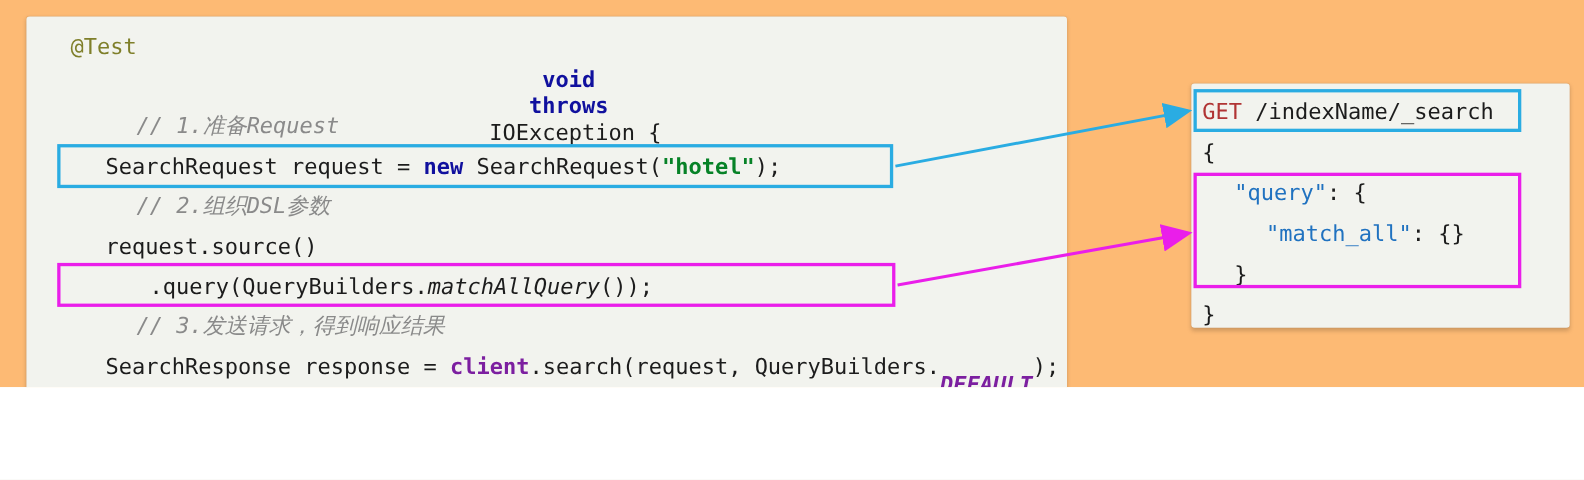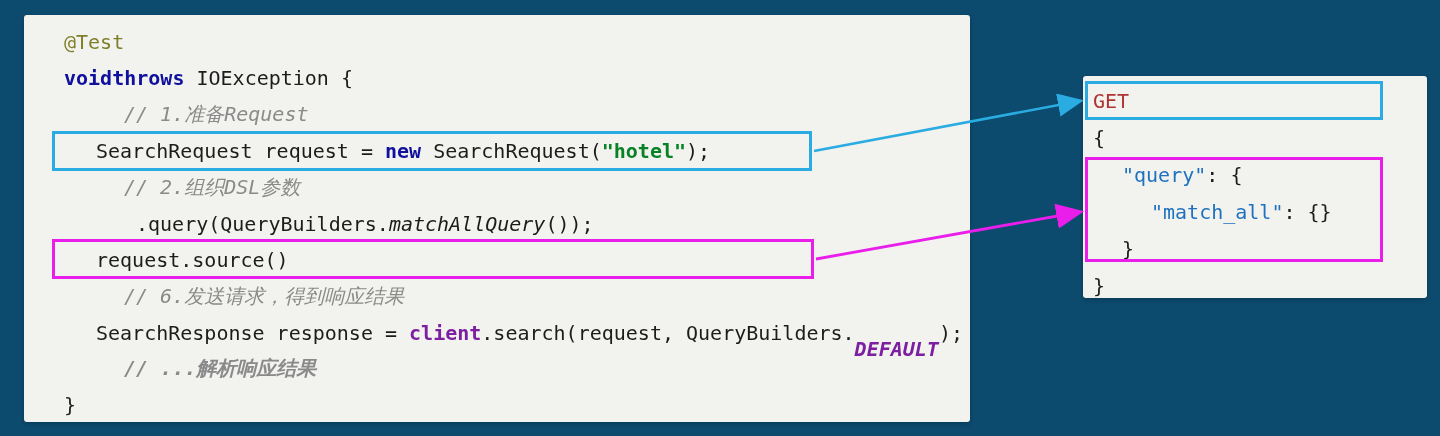--- a/index.html
+++ b/index.html
@@ -1,16 +1,16 @@
 <!DOCTYPE html>
 <html style="--panel-bg: #f2f3ee; --accent-cyan: #2aace2; --accent-magenta: #ea1eea; --code-plain: #1c1c1c; --code-keyword: #10109e; --code-annotation: #7f7f2a; --code-comment: #8a8a8a; --code-string: #078227; --code-purple: #7c1fa0; --code-http: #b03434; --code-json-key: #2072c0;"><head>
 <meta charset="utf-8">
 <style>
   html,body{margin:0;padding:0;background:#ffffff;}
-  .page{position:relative;width:1440px;height:436px;background:#0c4a6e;overflow:hidden;
+  .page{position:relative;width:1440px;height:352px;background:#fdba74;overflow:hidden;
         font-family:"DejaVu Sans Mono", monospace;}
   .panel{position:absolute;background:var(--panel-bg);border-radius:3px;
          box-shadow:0 2px 4px rgba(0,0,0,0.18), 0 0 1px rgba(0,0,0,0.08);}
   .panel-left{left:24px;top:15px;width:946px;height:407px;padding-top:9px;box-sizing:border-box;}
   .panel-right{left:1083px;top:76px;width:344px;height:222px;padding-top:6px;padding-left:10px;box-sizing:border-box;}
   .code-line{height:36.3px;display:flex;align-items:center;white-space:pre;
              font-size:20px;color:var(--code-plain);}
   .panel-left .code-line{margin-left:40px;}
   .panel-right .code-line{height:37px;}
   .seg{white-space:pre;}
@@ -37,34 +37,34 @@
   .head-cyan{fill:var(--accent-cyan);}
   .head-magenta{fill:var(--accent-magenta);}
 </style>
 </head>
 <body>
 
 <div class="page">
 
   <section class="panel panel-left">
       <div class="code-line" style="padding-left: 0px;"><span class="seg s-annotation">@Test</span></div>
-      <div class="code-line" style="padding-left: 0px;"><span class="seg s-keyword">void</span><span class="seg s-keyword">throws</span><span class="seg s-plain"> IOException {</span></div>
+      <div class="code-line" style="padding-left: 0px; flex-direction: column;"><span class="seg s-keyword">void</span><span class="seg s-keyword">throws</span><span class="seg s-plain"> IOException {</span></div>
       <div class="code-line" style="padding-left: 32px;"><span class="seg s-comment">// 1.准备Request</span></div>
       <div class="code-line" style="padding-left: 32px;"><span class="seg s-plain">SearchRequest request = </span><span class="seg s-keyword">new</span><span class="seg s-plain"> SearchRequest(</span><span class="seg s-string">"hotel"</span><span class="seg s-plain">);</span></div>
       <div class="code-line" style="padding-left: 32px;"><span class="seg s-comment">// 2.组织DSL参数</span></div>
+      <div class="code-line" style="padding-left: 32px;"><span class="seg s-plain">request.source()</span></div>
       <div class="code-line" style="padding-left: 72px;"><span class="seg s-plain">.query(QueryBuilders.</span><span class="seg s-method-italic">matchAllQuery</span><span class="seg s-plain">());</span></div>
-      <div class="code-line" style="padding-left: 32px;"><span class="seg s-plain">request.source()</span></div>
-      <div class="code-line" style="padding-left: 32px;"><span class="seg s-comment">// 6.发送请求，得到响应结果</span></div>
+      <div class="code-line" style="padding-left: 32px;"><span class="seg s-comment">// 3.发送请求，得到响应结果</span></div>
       <div class="code-line" style="padding-left: 32px;"><span class="seg s-plain">SearchResponse response = </span><span class="seg s-field">client</span><span class="seg s-plain">.search(request, QueryBuilders.</span><span class="seg s-constant">DEFAULT</span><span class="seg s-plain">);</span></div>
       <div class="code-line" style="padding-left: 32px; font-weight: bold;"><span class="seg s-comment">// ...解析响应结果</span></div>
       <div class="code-line" style="padding-left: 0px;"><span class="seg s-plain">}</span></div>
     </section>
 
   <section class="panel panel-right">
-      <div class="code-line" style="padding-left: 0px;"><span class="seg s-http-method">GET</span></div>
+      <div class="code-line" style="padding-left: 0px;"><span class="seg s-http-method">GET</span><span class="seg s-plain"> /indexName/_search</span></div>
       <div class="code-line" style="padding-left: 0px;"><span class="seg s-plain">{</span></div>
       <div class="code-line" style="padding-left: 29px;"><span class="seg s-json-key">"query"</span><span class="seg s-plain">: {</span></div>
       <div class="code-line" style="padding-left: 58px;"><span class="seg s-json-key">"match_all"</span><span class="seg s-plain">: {}</span></div>
       <div class="code-line" style="padding-left: 29px;"><span class="seg s-plain">}</span></div>
       <div class="code-line" style="padding-left: 0px;"><span class="seg s-plain">}</span></div>
     </section>
 
   <div class="hl-box hl-cyan box-left-request"></div>
   <div class="hl-box hl-magenta box-left-query"></div>
   <div class="hl-box hl-cyan box-right-get"></div>

